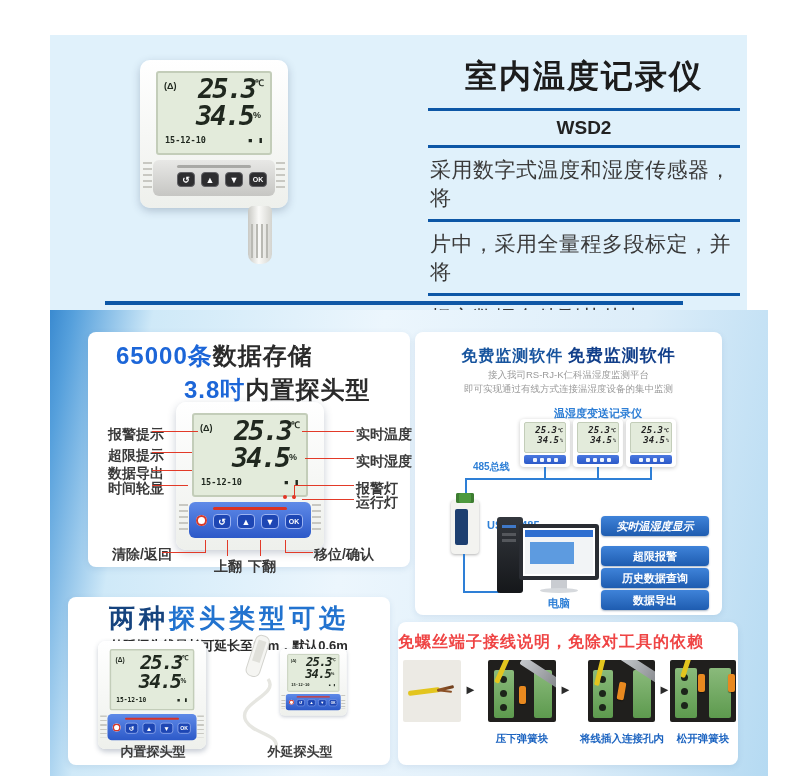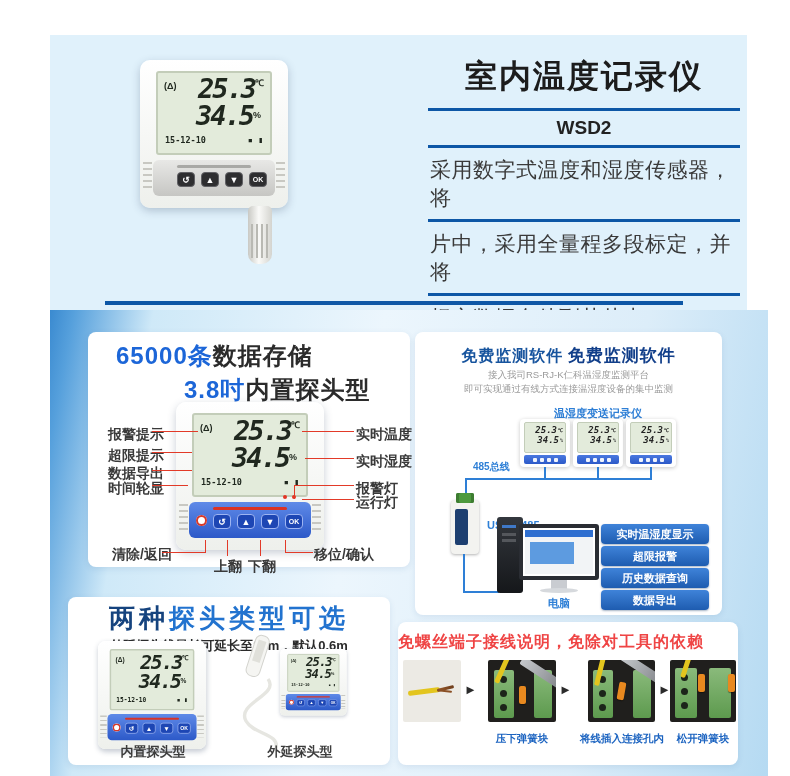--- a/index.html
+++ b/index.html
@@ -348,21 +348,21 @@
       <div class="nL" style="left:48px;top:222px;width:34px;height:37px;"></div>
 
       <div class="tower"></div>
       <div class="monitor">
           <div class="scr"></div>
         </div>
       <div class="stand"></div>
       <div class="mbase"></div>
       <div class="n-pc-label">电脑</div>
 
-      <div class="feat" style="top:192px;">实时温湿度显示</div>
+      <div class="feat" style="top:184px;font-style:italic;">实时温湿度显示</div>
       <div class="feat" style="top:214px;">超限报警</div>
       <div class="feat" style="top:236px;">历史数据查询</div>
       <div class="feat" style="top:258px;">数据导出</div>
     </div>
 
     <div class="card card3">
       <div class="c3-title">
         <span class="dk">两种</span><span class="bl">探头类型可选</span>
       </div>
       <div class="c3-sub">外延探头线最长可延长至30m，默认0.6m</div>

